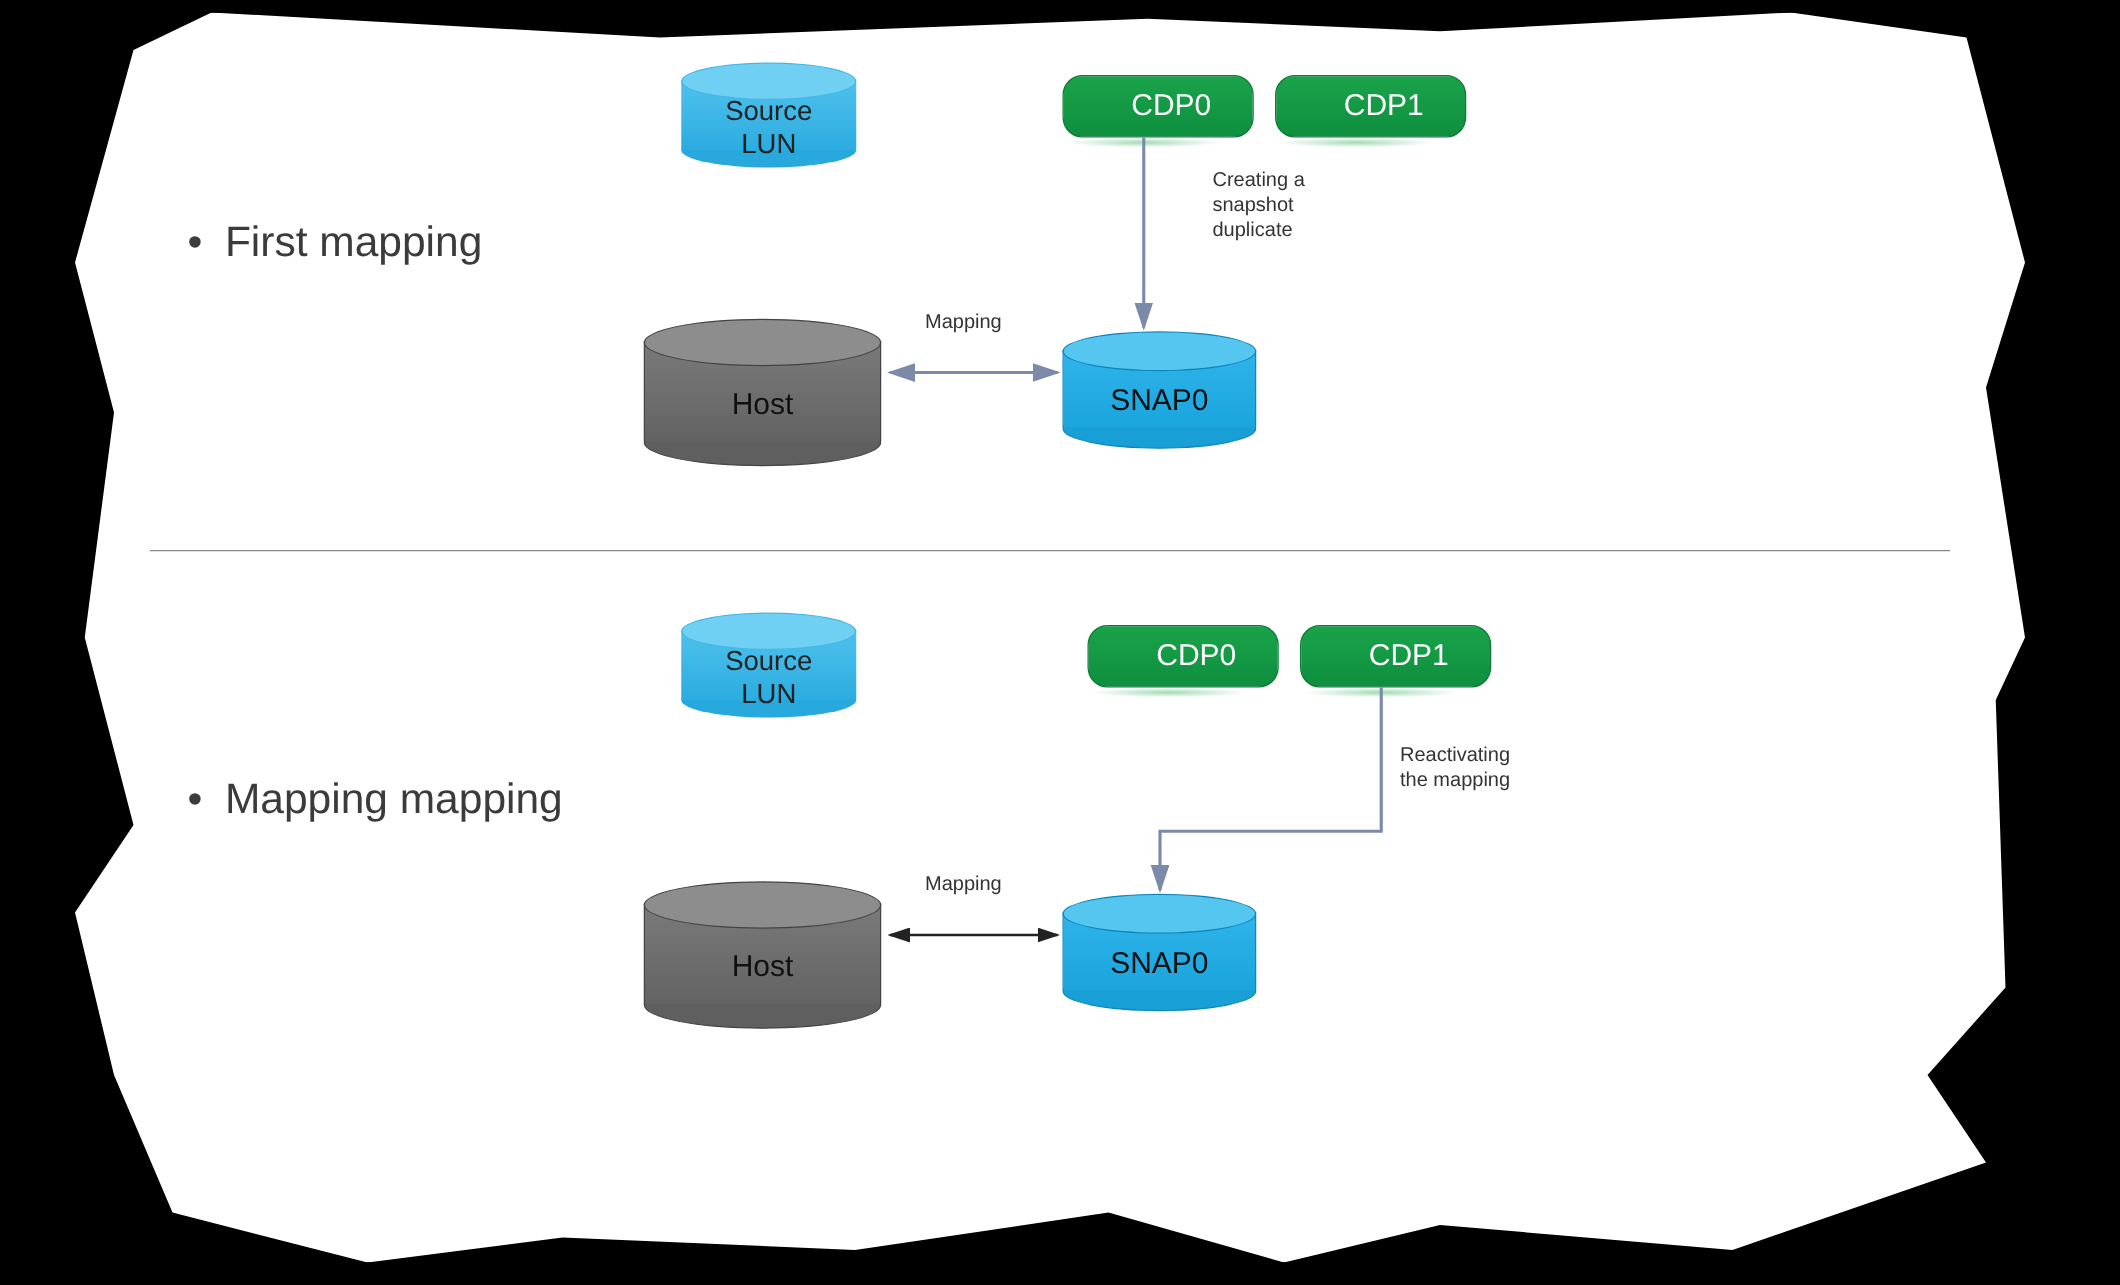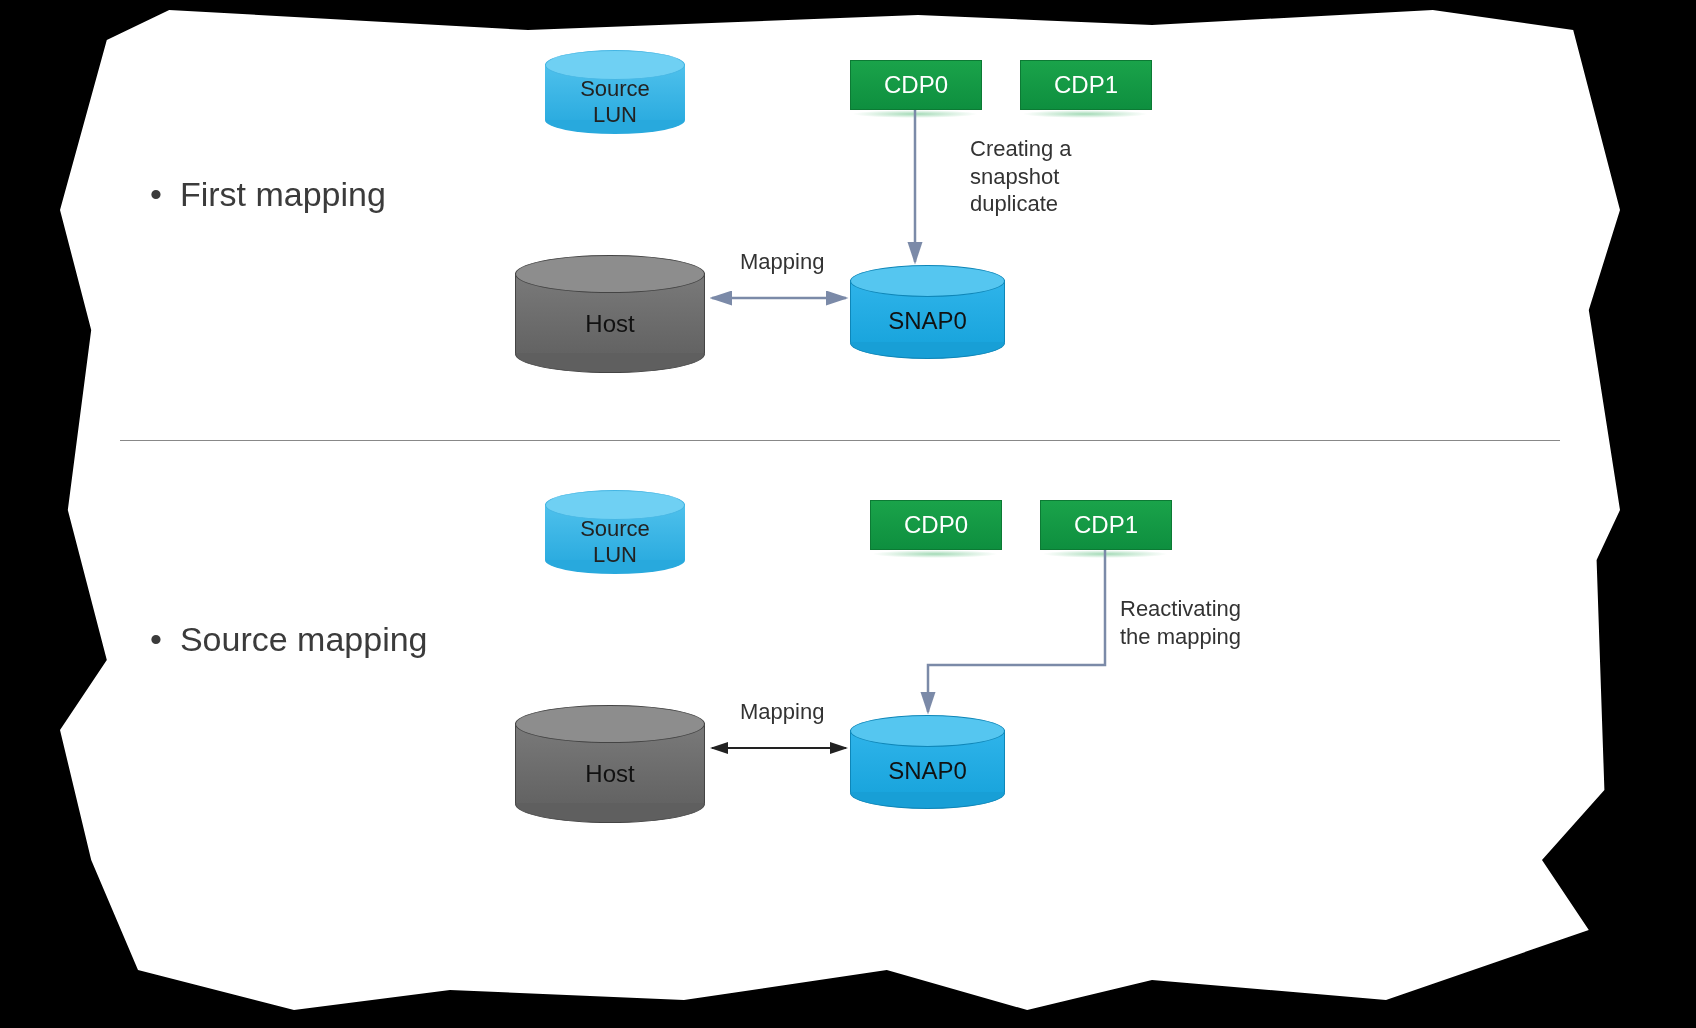--- a/index.html
+++ b/index.html
@@ -16,23 +16,23 @@
   .abs{position:absolute;}
   .bullet{font-size:34px;color:#3b3b3b;}
   .bullet::before{content:"\2022";margin-right:18px;}
   .divider{position:absolute;left:60px;right:60px;top:430px;border-top:1px solid #888;}
   
   .cyl{position:absolute;}
   .cyl .body{position:absolute;left:0;right:0;}
   .cyl .top{position:absolute;left:0;right:0;border-radius:50%;}
   .cyl .bot{position:absolute;left:0;right:0;border-radius:50%;}
   .cyl .lbl{position:absolute;left:0;right:0;text-align:center;font-size:22px;color:#222;}
-  .green-box{position:absolute;background:linear-gradient(#1aa34a,#0e8f3f);border:1px solid #0c7a34;border-radius:0;color:#fff;font-size:24px;display:flex;align-items:center;justify-content:center;}
+  .green-box{position:absolute;background:linear-gradient(#1aa34a,#0e8f3f);border:1px solid #0c7a34;border-radius:16px;color:#fff;font-size:24px;display:flex;align-items:center;justify-content:center;padding-left:21px;}
   .green-shadow{position:absolute;height:8px;border-radius:50%;background:radial-gradient(ellipse at center,rgba(26,163,74,0.4),rgba(26,163,74,0) 70%);}
-  .note{position:absolute;font-size:22px;color:#333;line-height:1.25;}
+  .note{position:absolute;font-size:16px;color:#333;line-height:1.25;}
   svg.arrows{position:absolute;left:0;top:0;width:100%;height:100%;pointer-events:none;}
 </style>
 </head>
 <body>
 
 <div class="page">
 
   <div class="abs bullet" style="left:90px;top:165px;text-align:right;">First mapping</div>
 
   <div class="cyl" style="left:485px;top:40px;width:140px;height:80px;">
@@ -64,21 +64,21 @@
     <div class="bot" style="top:62px;height:30px;background:#189fd6;border:1px solid #0e86b8;"></div>
     <div class="body" style="top:15px;height:62px;background:linear-gradient(#2fb4ea,#1aa5dd);border-left:1px solid #0e86b8;border-right:1px solid #0e86b8;"></div>
     <div class="top" style="top:0;height:30px;background:#55c6f0;border:1px solid #0e86b8;"></div>
     <div class="lbl" style="top:42px;font-size:24px;color:#111;">SNAP0</div>
   </div>
 
   <div class="note" style="left:680px;top:238px;">Mapping</div>
 
   <div class="divider"></div>
 
-  <div class="abs bullet" style="left:90px;top:610px;">Source mapping</div>
+  <div class="abs bullet" style="left:90px;top:610px;">Mapping mapping</div>
 
   <div class="cyl" style="left:485px;top:480px;width:140px;height:80px;">
     <div class="bot" style="top:56px;height:28px;background:#28a9dd;"></div>
     <div class="body" style="top:14px;height:56px;background:linear-gradient(#4fc1ec,#2cace0);"></div>
     <div class="top" style="top:0;height:28px;background:#6fd0f3;border:1px solid #45b5e3;"></div>
     <div class="lbl" style="top:26px;white-space:pre-line;">Source
 LUN</div>
   </div>
 
   <div class="green-box" style="left:810px;top:490px;width:130px;height:48px;">CDP0</div>

